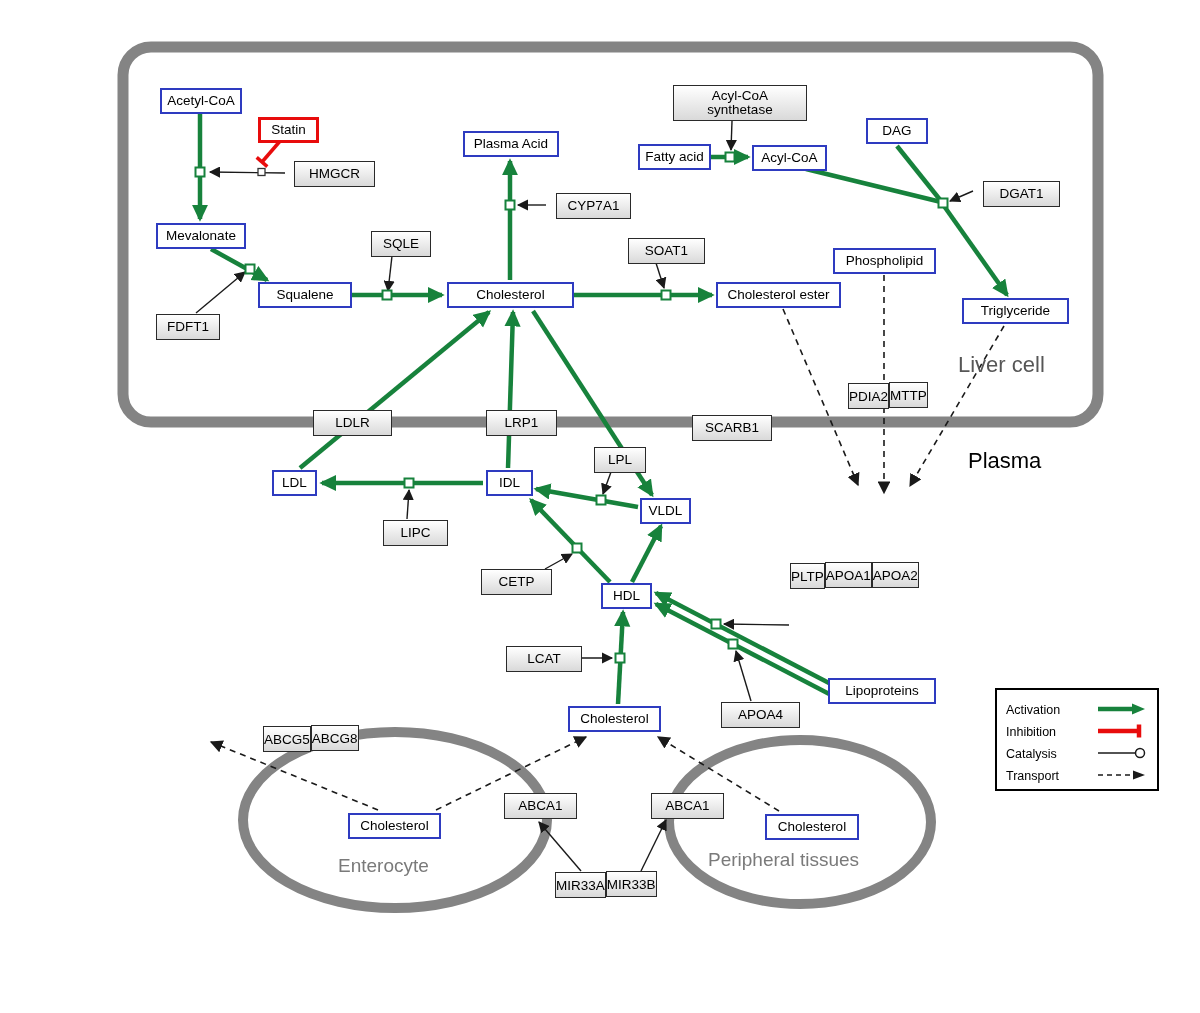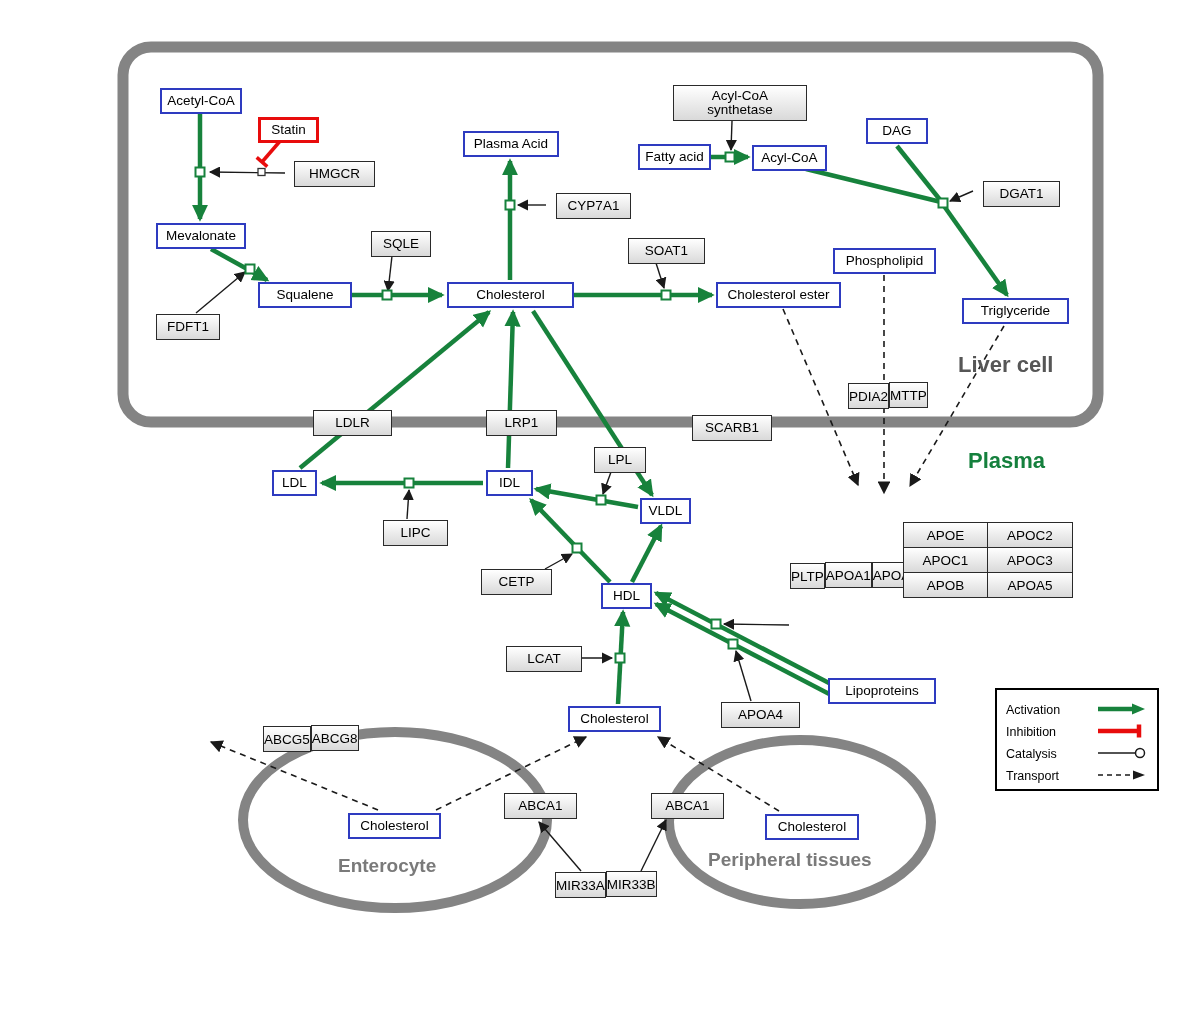--- a/index.html
+++ b/index.html
@@ -19,21 +19,21 @@
   .stack { position:absolute; display:flex; flex-direction:row; }
   .cell  { height:26px; margin-top:-1px; display:flex; align-items:center; justify-content:center;
            font-size:13.5px; color:#000; border:1px solid var(--c-gene_border,#2a2a2a);
            background:linear-gradient(180deg,#ffffff 0%,#d9d9d9 100%); }
   .cell:first-child { margin-top:0; }
   .grid2 { position:absolute; display:grid; grid-template-columns:1fr 1fr; }
   .grid2 .cell { margin-top:-1px; margin-left:-1px; }
   .grid2 .cell:nth-child(-n+2) { margin-top:0; }
   .grid2 .cell:nth-child(odd) { margin-left:0; }
 
-  .comp-label { position:absolute; font-weight:bold; color:var(--c-label,#7a7a7a); white-space:nowrap; }
+  .comp-label { position:absolute; font-weight:normal; color:var(--c-label,#7a7a7a); white-space:nowrap; }
 
   .e-act { stroke:var(--c-activation,#17823c); stroke-width:4.5; fill:none; }
   .e-cat { stroke:var(--c-catalysis,#1a1a1a); stroke-width:1.4; fill:none; }
   .e-trn { stroke:var(--c-catalysis,#1a1a1a); stroke-width:1.6; fill:none; stroke-dasharray:6 5; }
   .e-inh { stroke:var(--c-inhibition,#e80c0c); stroke-width:3.5; fill:none; }
   .anchor { fill:#ffffff; stroke:var(--c-activation,#17823c); stroke-width:2; }
   .anchor-b { fill:#ffffff; stroke:#333333; stroke-width:1.3; }
   .membrane { fill:none; stroke:var(--c-membrane,#848484); }
 
   #legend { position:absolute; left:995px; top:688px; width:164px; height:103px;
@@ -129,21 +129,21 @@
       <rect class="anchor" x="596.5" y="495.5" width="9" height="9"></rect>
       <rect class="anchor" x="572.5" y="543.5" width="9" height="9"></rect>
       <rect class="anchor" x="615.5" y="653.5" width="9" height="9"></rect>
       <rect class="anchor" x="711.5" y="619.5" width="9" height="9"></rect>
       <rect class="anchor" x="728.5" y="639.5" width="9" height="9"></rect>
       <rect class="anchor-b" x="258" y="168.5" width="7" height="7"></rect>
     </g>
   </svg>
 
   <div class="comp-label" style="left:958px;top:352px;font-size:22px;color:#565656">Liver cell</div>
-  <div class="comp-label" style="left:968px;top:448px;font-size:22px;color:#15803d">Plasma</div>
+  <div class="comp-label" style="left:968px;top:448px;font-size:22px;color:#000000">Plasma</div>
   <div class="comp-label" style="left:338px;top:855px;font-size:19px">Enterocyte</div>
   <div class="comp-label" style="left:708px;top:849px;font-size:19px">Peripheral tissues</div>
 
   <div class="node met" style="left:160px;top:88px;width:82px">Acetyl-CoA</div>
   <div class="node drug" style="left:258px;top:117px;width:61px">Statin</div>
   <div class="node gene" style="left:286px;top:161px;width:81px">HMGCR</div>
   <div class="node met" style="left:156px;top:223px;width:90px">Mevalonate</div>
   <div class="node gene" style="left:148px;top:314px;width:64px">FDFT1</div>
   <div class="node met" style="left:258px;top:282px;width:94px">Squalene</div>
   <div class="node gene" style="left:363px;top:231px;width:60px">SQLE</div>
@@ -176,28 +176,20 @@
   <div class="node gene" style="left:473px;top:569px;width:71px">CETP</div>
   <div class="node met" style="left:601px;top:583px;width:51px">HDL</div>
   <div class="node gene" style="left:498px;top:646px;width:76px">LCAT</div>
   <div class="stack" style="left:790px;top:563px;width:76px">
     <div class="cell">PLTP</div>
     <div class="cell">APOA1</div>
     <div class="cell">APOA2</div>
   </div>
   <div class="node gene" style="left:713px;top:702px;width:79px">APOA4</div>
   <div class="node met" style="left:828px;top:678px;width:108px">Lipoproteins</div>
-  <div class="grid2" style="left:903px;top:522px;width:170px">
-    <div class="cell">APOE</div>
-    <div class="cell">APOC2</div>
-    <div class="cell">APOC1</div>
-    <div class="cell">APOC3</div>
-    <div class="cell">APOB</div>
-    <div class="cell">APOA5</div>
-  </div>
   <div class="node met" style="left:568px;top:706px;width:93px">Cholesterol</div>
 
   <div class="stack" style="left:263px;top:726px;width:79px">
     <div class="cell">ABCG5</div>
     <div class="cell">ABCG8</div>
   </div>
   <div class="node met" style="left:348px;top:813px;width:93px">Cholesterol</div>
   <div class="node gene" style="left:496px;top:793px;width:73px">ABCA1</div>
   <div class="node gene" style="left:643px;top:793px;width:73px">ABCA1</div>
   <div class="node met" style="left:765px;top:814px;width:94px">Cholesterol</div>

